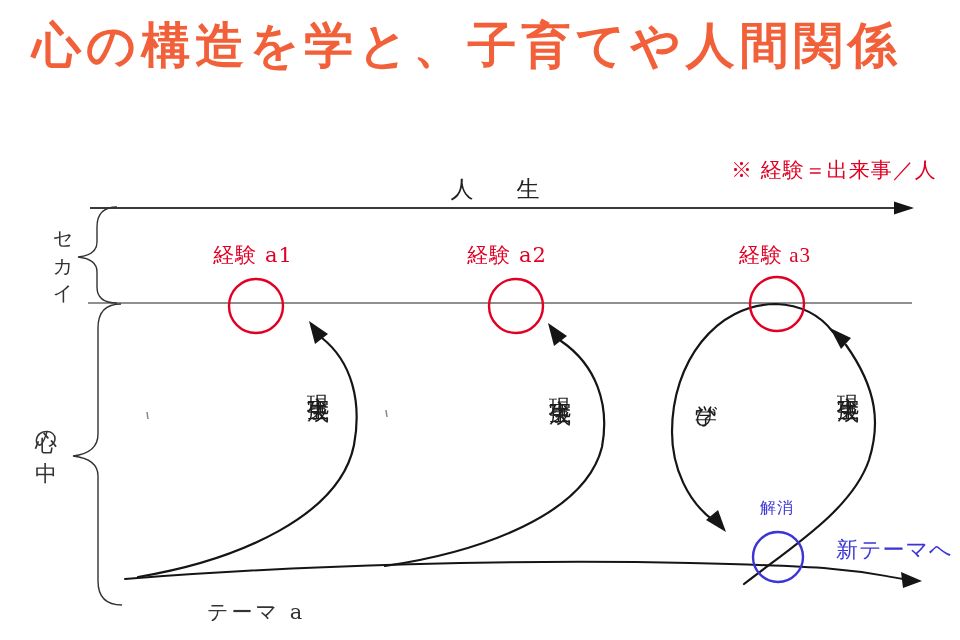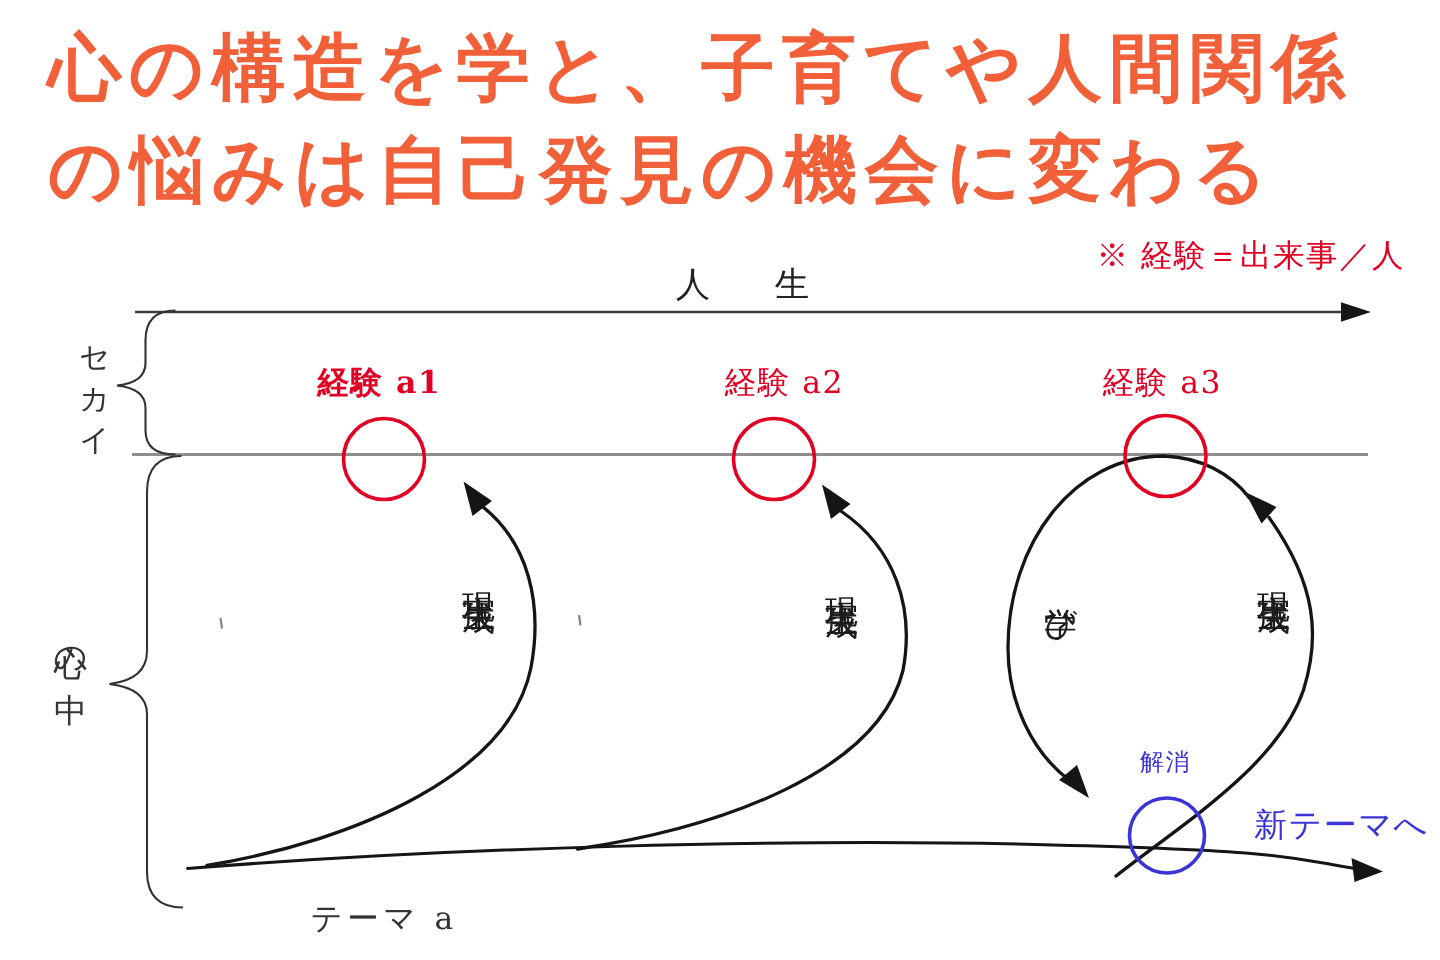--- a/index.html
+++ b/index.html
@@ -13,21 +13,21 @@
     font-family:"DejaVu Sans","Liberation Sans",sans-serif;
     font-weight:bold;font-size:49px;line-height:68px;letter-spacing:5px;
     color:var(--c-title,#f2603a);white-space:nowrap;
   }
   .note{left:731px;top:156px;font-size:21px;letter-spacing:1px;color:var(--c-red,#e10024);}
   .life-label{left:500px;top:174px;transform:translateX(-50%);font-size:23px;letter-spacing:10px;color:#222;}
   .vtext{writing-mode:vertical-rl;text-orientation:upright;transform:translateX(-50%);}
   .world-label{left:64px;top:217px;font-size:20px;letter-spacing:4px;color:#333;}
   .mind-label{left:46px;top:413px;font-size:22px;letter-spacing:3px;color:#333;}
   .exp-label{top:241px;transform:translateX(-50%);font-size:21px;letter-spacing:1px;color:var(--c-red,#e10024);}
-  .exp-a1{left:253px;font-weight:bold;} .exp-a2{left:523px;} .exp-a3{left:775px;}
+  .exp-a1{left:253px;} .exp-a2{left:507px;} .exp-a3{left:775px;font-family:Liberation Serif, serif;}
   .proc-label{font-size:22px;letter-spacing:2px;color:#1d1d1d;}
   .arc1-label{left:318px;top:377px;}
   .arc2-label{left:560px;top:380px;}
   .learning-label{left:706px;top:388px;}
   .loop-reality-label{left:848px;top:377px;}
   .resolution-label{left:777px;top:498px;transform:translateX(-50%);font-size:16px;letter-spacing:1px;color:var(--c-blue,#3b35d6);}
   .new-theme-label{left:836px;top:535px;font-size:22px;letter-spacing:1px;color:var(--c-blue,#3b35d6);}
   .theme-label{left:207px;top:598px;font-size:21px;letter-spacing:3px;color:#333;}
   svg.diagram{position:absolute;left:0;top:0;}
   .ink-line{stroke:var(--c-ink,#151515);stroke-width:2.2;fill:none;stroke-linecap:round;}
@@ -75,21 +75,20 @@
     <circle cx="777" cy="304" r="27" class="red-circle"></circle>
 
     <circle cx="778" cy="557" r="25" class="blue-circle"></circle>
 
     <path d="M147,412 l1,7" class="speck"></path>
     <path d="M386,410 l1,7" class="speck"></path>
   </svg>
 
   <div class="title-block">
     <div class="title-line">心の構造を学と、子育てや人間関係</div>
-    <div class="title-line">の悩みは自己発見の機会に変わる</div>
   </div>
 
   <div class="abs life-label">人　生</div>
 
   <div class="abs note">※ 経験＝出来事／人</div>
 
   <div class="abs vtext world-label">セカイ</div>
   <div class="abs vtext mind-label">心の中</div>
 
   <div class="abs exp-label exp-a1">経験 a1</div>

